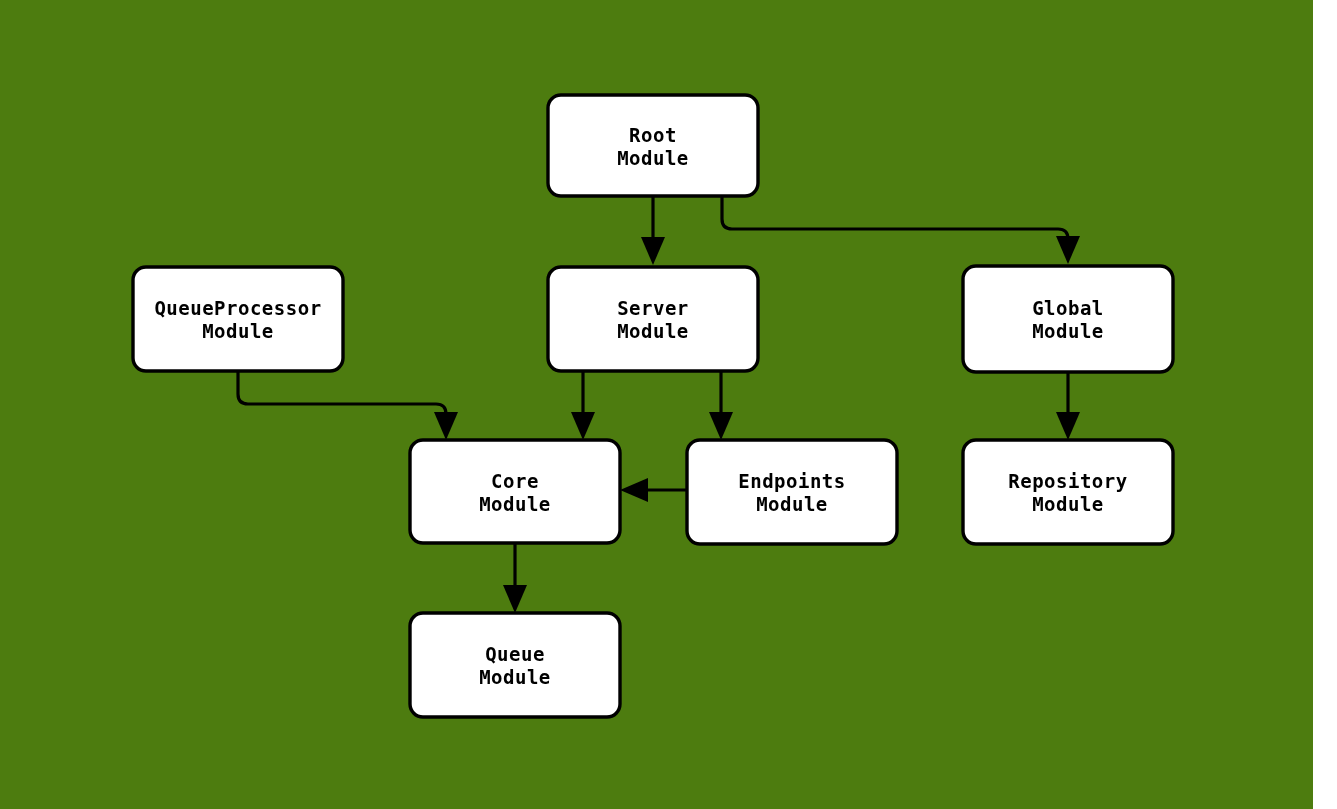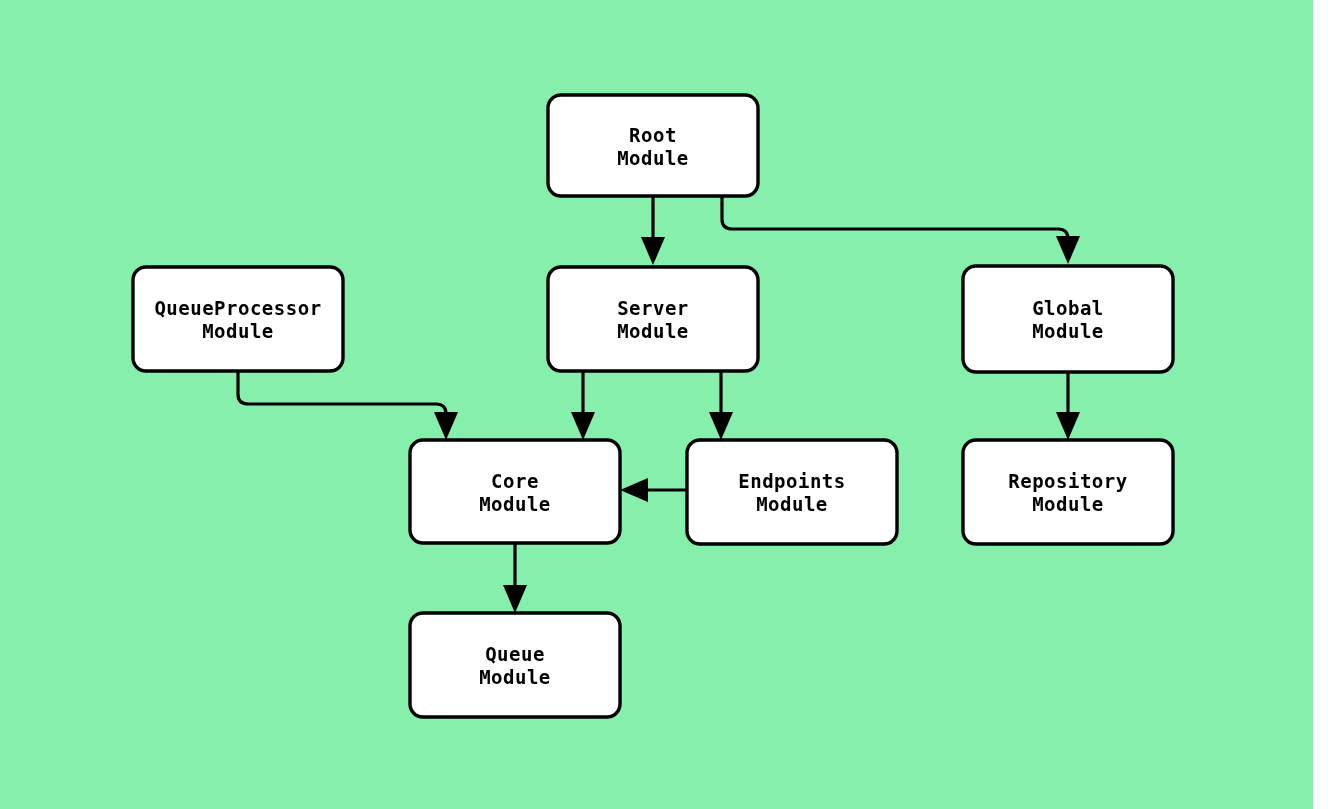--- a/index.html
+++ b/index.html
@@ -8,21 +8,21 @@
     padding: 0;
     background: #ffffff;
   }
   body {
     font-family: "DejaVu Sans Mono", "Liberation Mono", monospace;
   }
   #diagram-canvas {
     position: relative;
     width: 1313px;
     height: 809px;
-    background: #86efac;
+    background: #4d7c0f;
     overflow: hidden;
   }
   #diagram-svg {
     position: absolute;
     top: 0;
     left: 0;
     width: 1337px;
     height: 809px;
   }
   .node-label {

